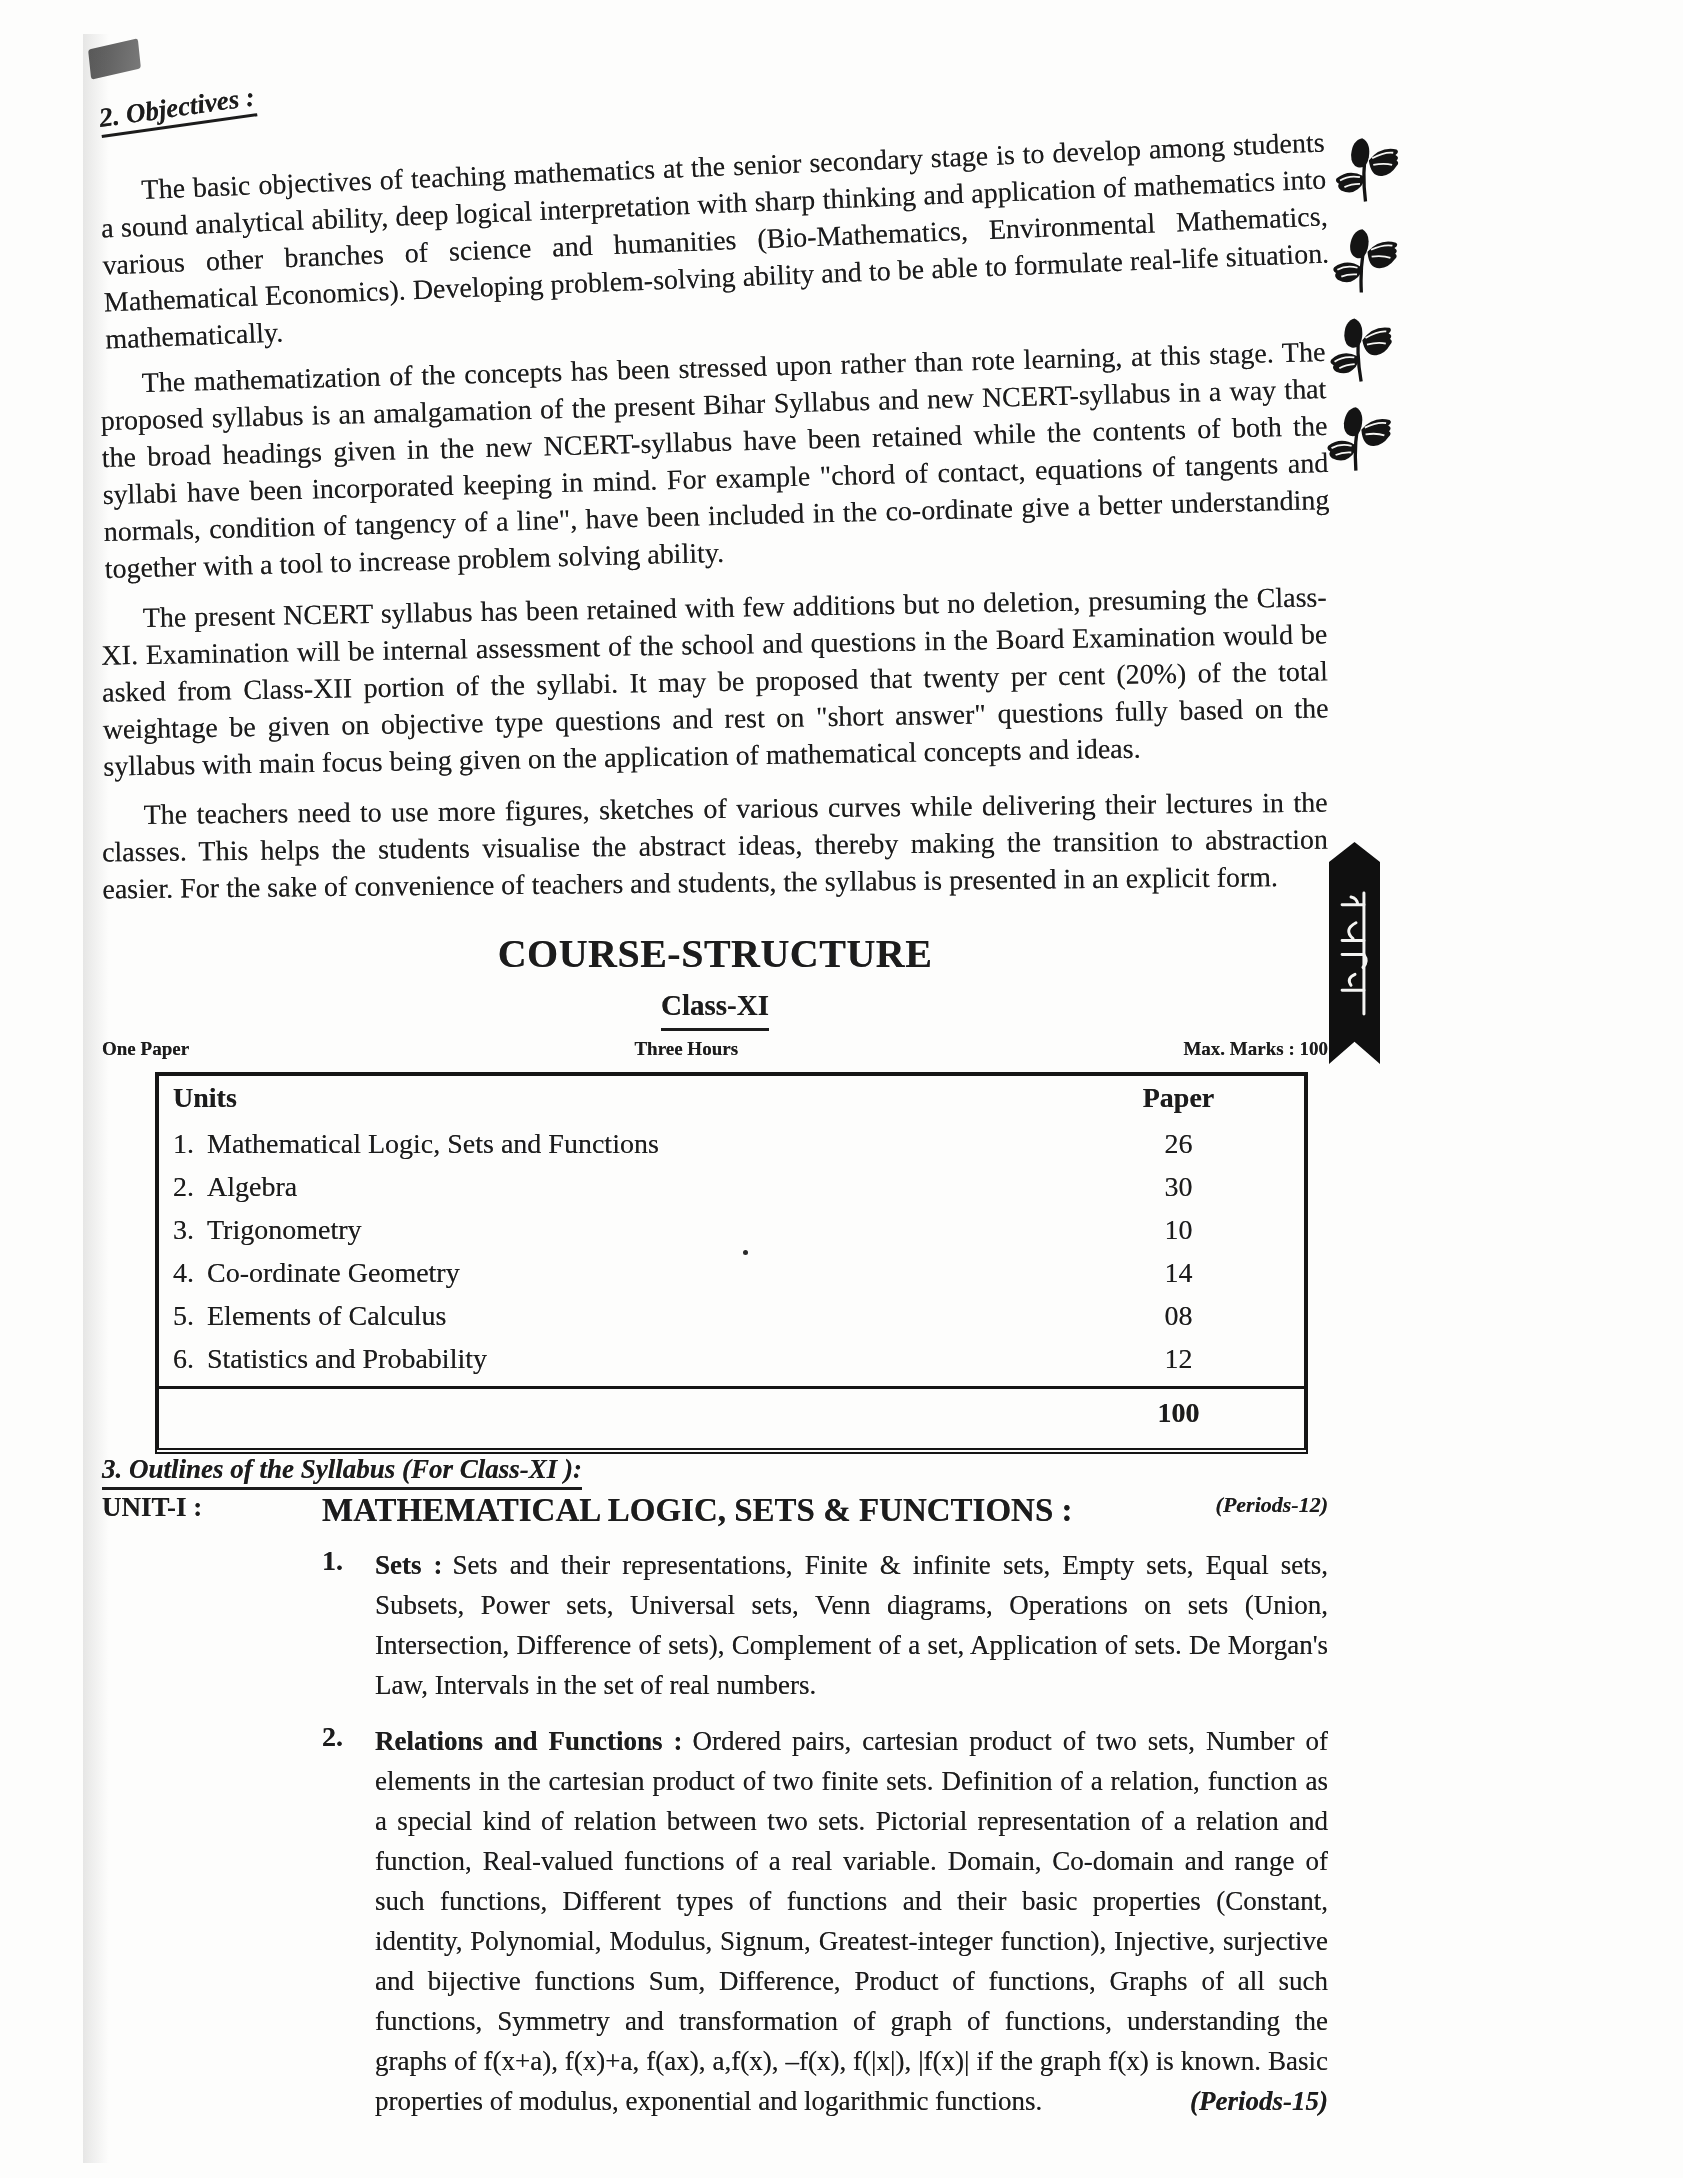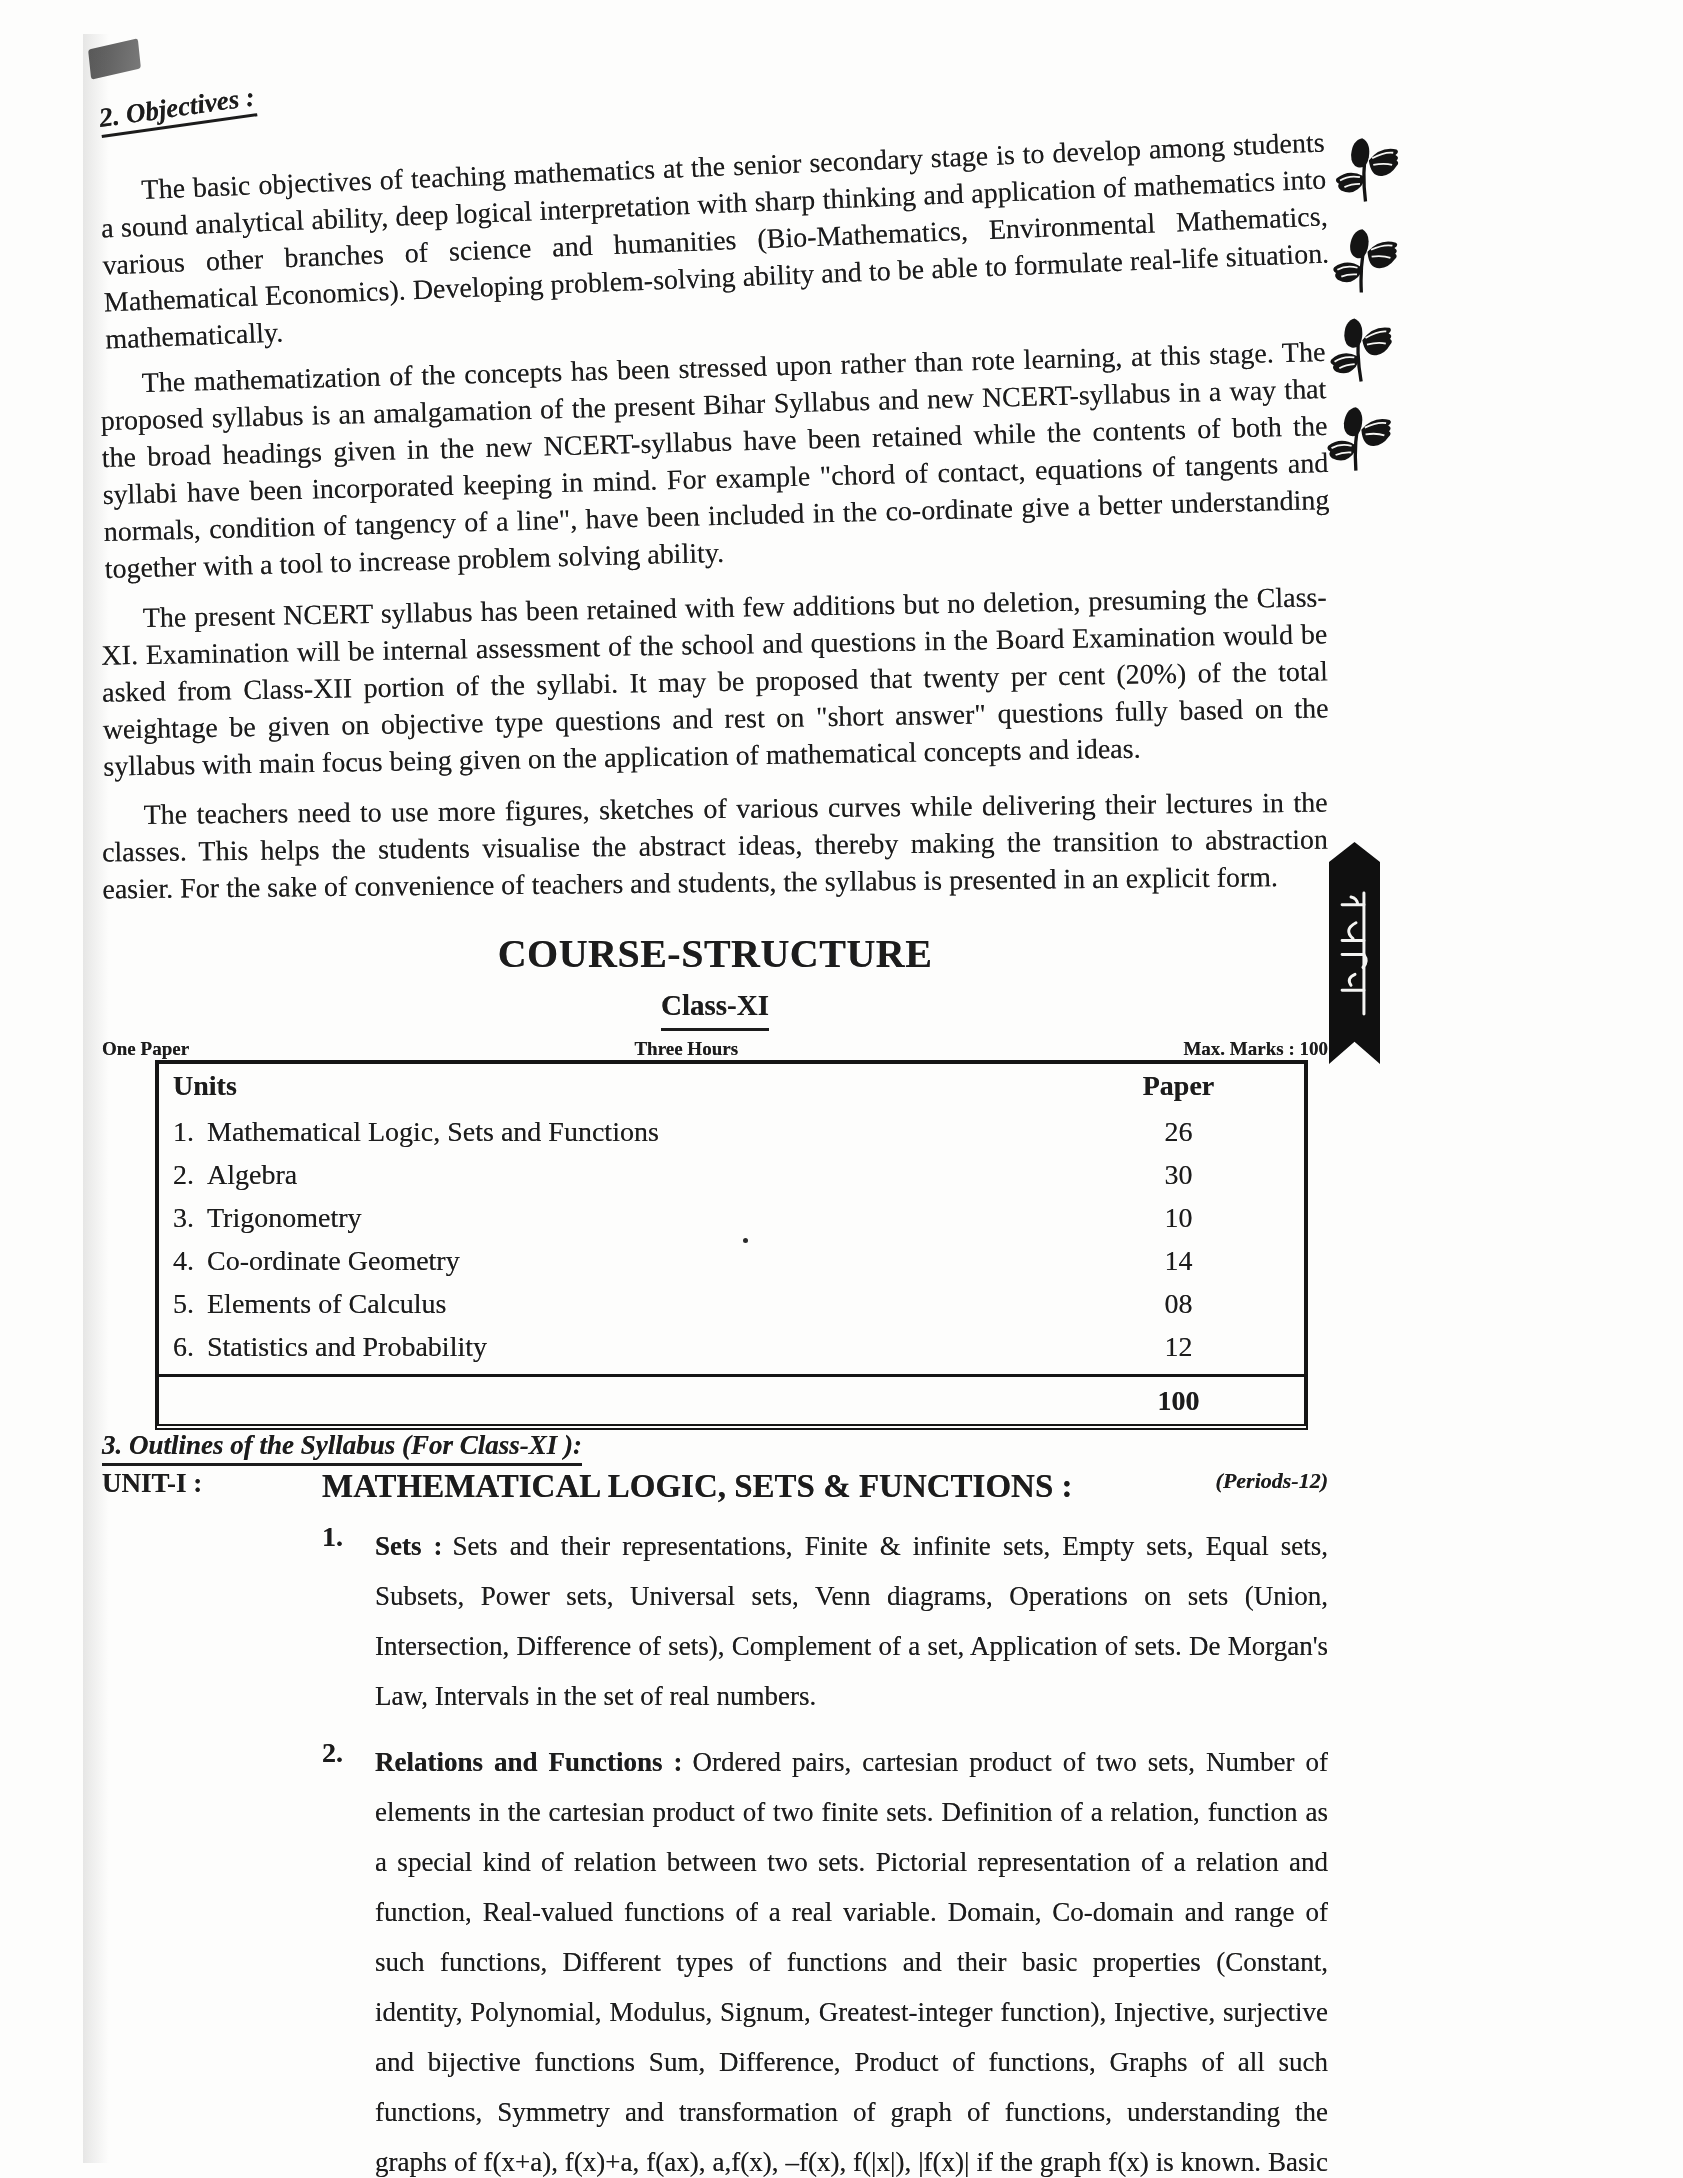--- a/index.html
+++ b/index.html
@@ -41,44 +41,44 @@
   .r3 { transform:rotate(-1.0deg); margin-top:18px; }
   .r4 { transform:rotate(-0.6deg); margin-top:16px; }
 
   .cs-title { text-align:center; font-size:40px; font-weight:bold; letter-spacing:0.5px; margin-top:29px; }
   .cs-class { text-align:center; margin-top:12px; }
   .cs-class span { font-size:29px; font-weight:bold; border-bottom:3px solid #1c1c1c; padding-bottom:7px; }
   .exam-row { display:flex; justify-content:space-between; align-items:baseline; margin-top:16px; font-size:19px; font-weight:bold; }
 
   
   .marks-table {
-    margin-left:53px; width:1153px;
+    margin-top:12px; margin-left:53px; width:1153px;
     border:4px solid #151515; border-bottom:6px double #151515;
-    padding:6px 0 0 0; position:relative;
+    padding:6px 0 12px 0; position:relative;
   }
   .t-row { display:flex; align-items:baseline; font-size:28px; height:43px; }
   .t-head { font-weight:bold; height:46px; }
   .t-num  { width:48px; padding-left:14px; }
   .t-name { flex:1; }
   .t-marks{ width:129px; text-align:center; margin-right:61px; }
   .t-total{ border-top:3px solid #151515; font-weight:bold; height:50px; align-items:center; display:flex; }
   .stray-dot { position:absolute; left:584px; top:174px; width:5px; height:5px; border-radius:50%; background:#2a2a2a; }
 
   
   .outlines-heading {
     display:inline-block; font-size:27px; font-weight:bold; font-style:italic;
     border-bottom:3px solid #1c1c1c; padding-bottom:2px;
   }
   .unit-row { display:flex; align-items:flex-start; margin-top:2px; }
   .unit-label { width:220px; font-size:27px; font-weight:bold; }
   .unit-title { flex:1; font-size:33px; font-weight:bold; }
   .unit-periods { font-size:22px; font-weight:bold; font-style:italic; }
   .syl-item { display:flex; margin-top:16px; margin-left:220px; }
   .item-num { width:53px; font-size:28px; font-weight:bold; }
-  .item-text { flex:1; font-size:27px; line-height:50px; text-align:justify; position:relative; }
+  .item-text { flex:1; font-size:27px; line-height:40px; text-align:justify; position:relative; }
   .item-lead { font-weight:bold; margin-right:10px; }
   .item-periods { position:absolute; right:0; bottom:0; font-weight:bold; font-style:italic; }
 
   
   .flower { position:absolute; width:69px; height:71px; }
   .f1{ left:1331px; top:135px; } .f2{ left:1329px; top:226px; transform:rotate(4deg);}
   .f3{ left:1325px; top:315px; transform:rotate(-3deg);} .f4{ left:1323px; top:404px; transform:rotate(3deg);}
 
   
   .ribbon {

